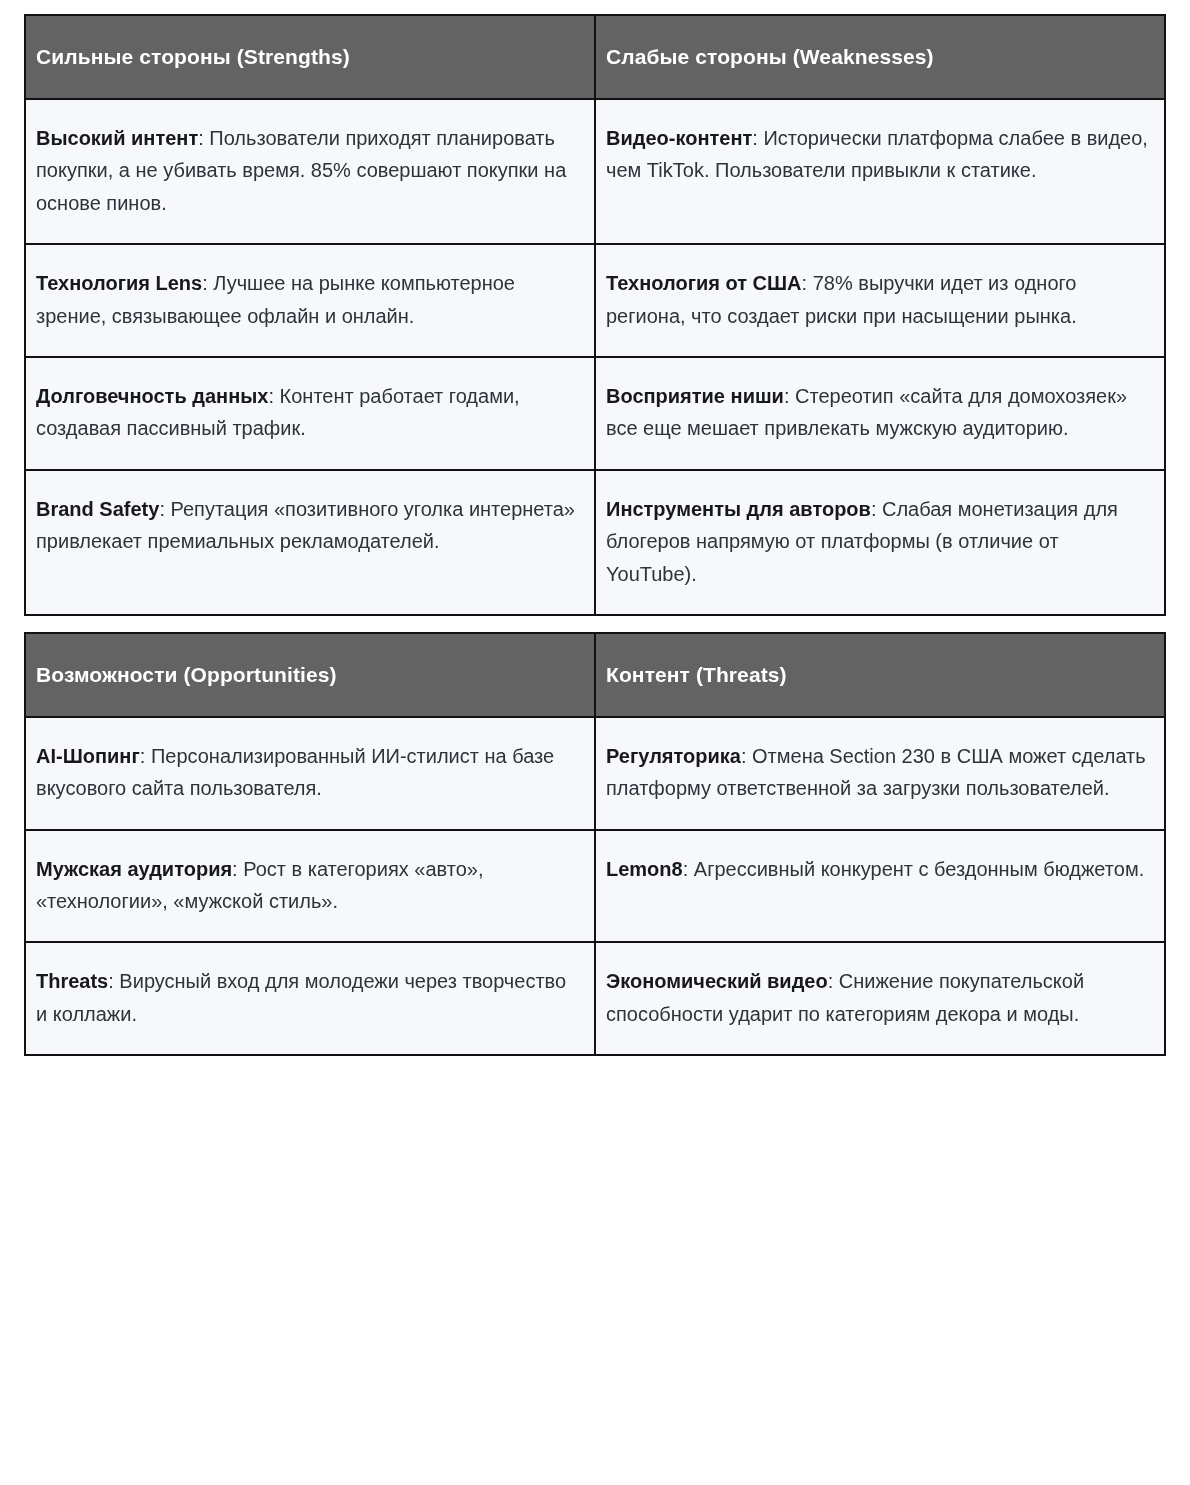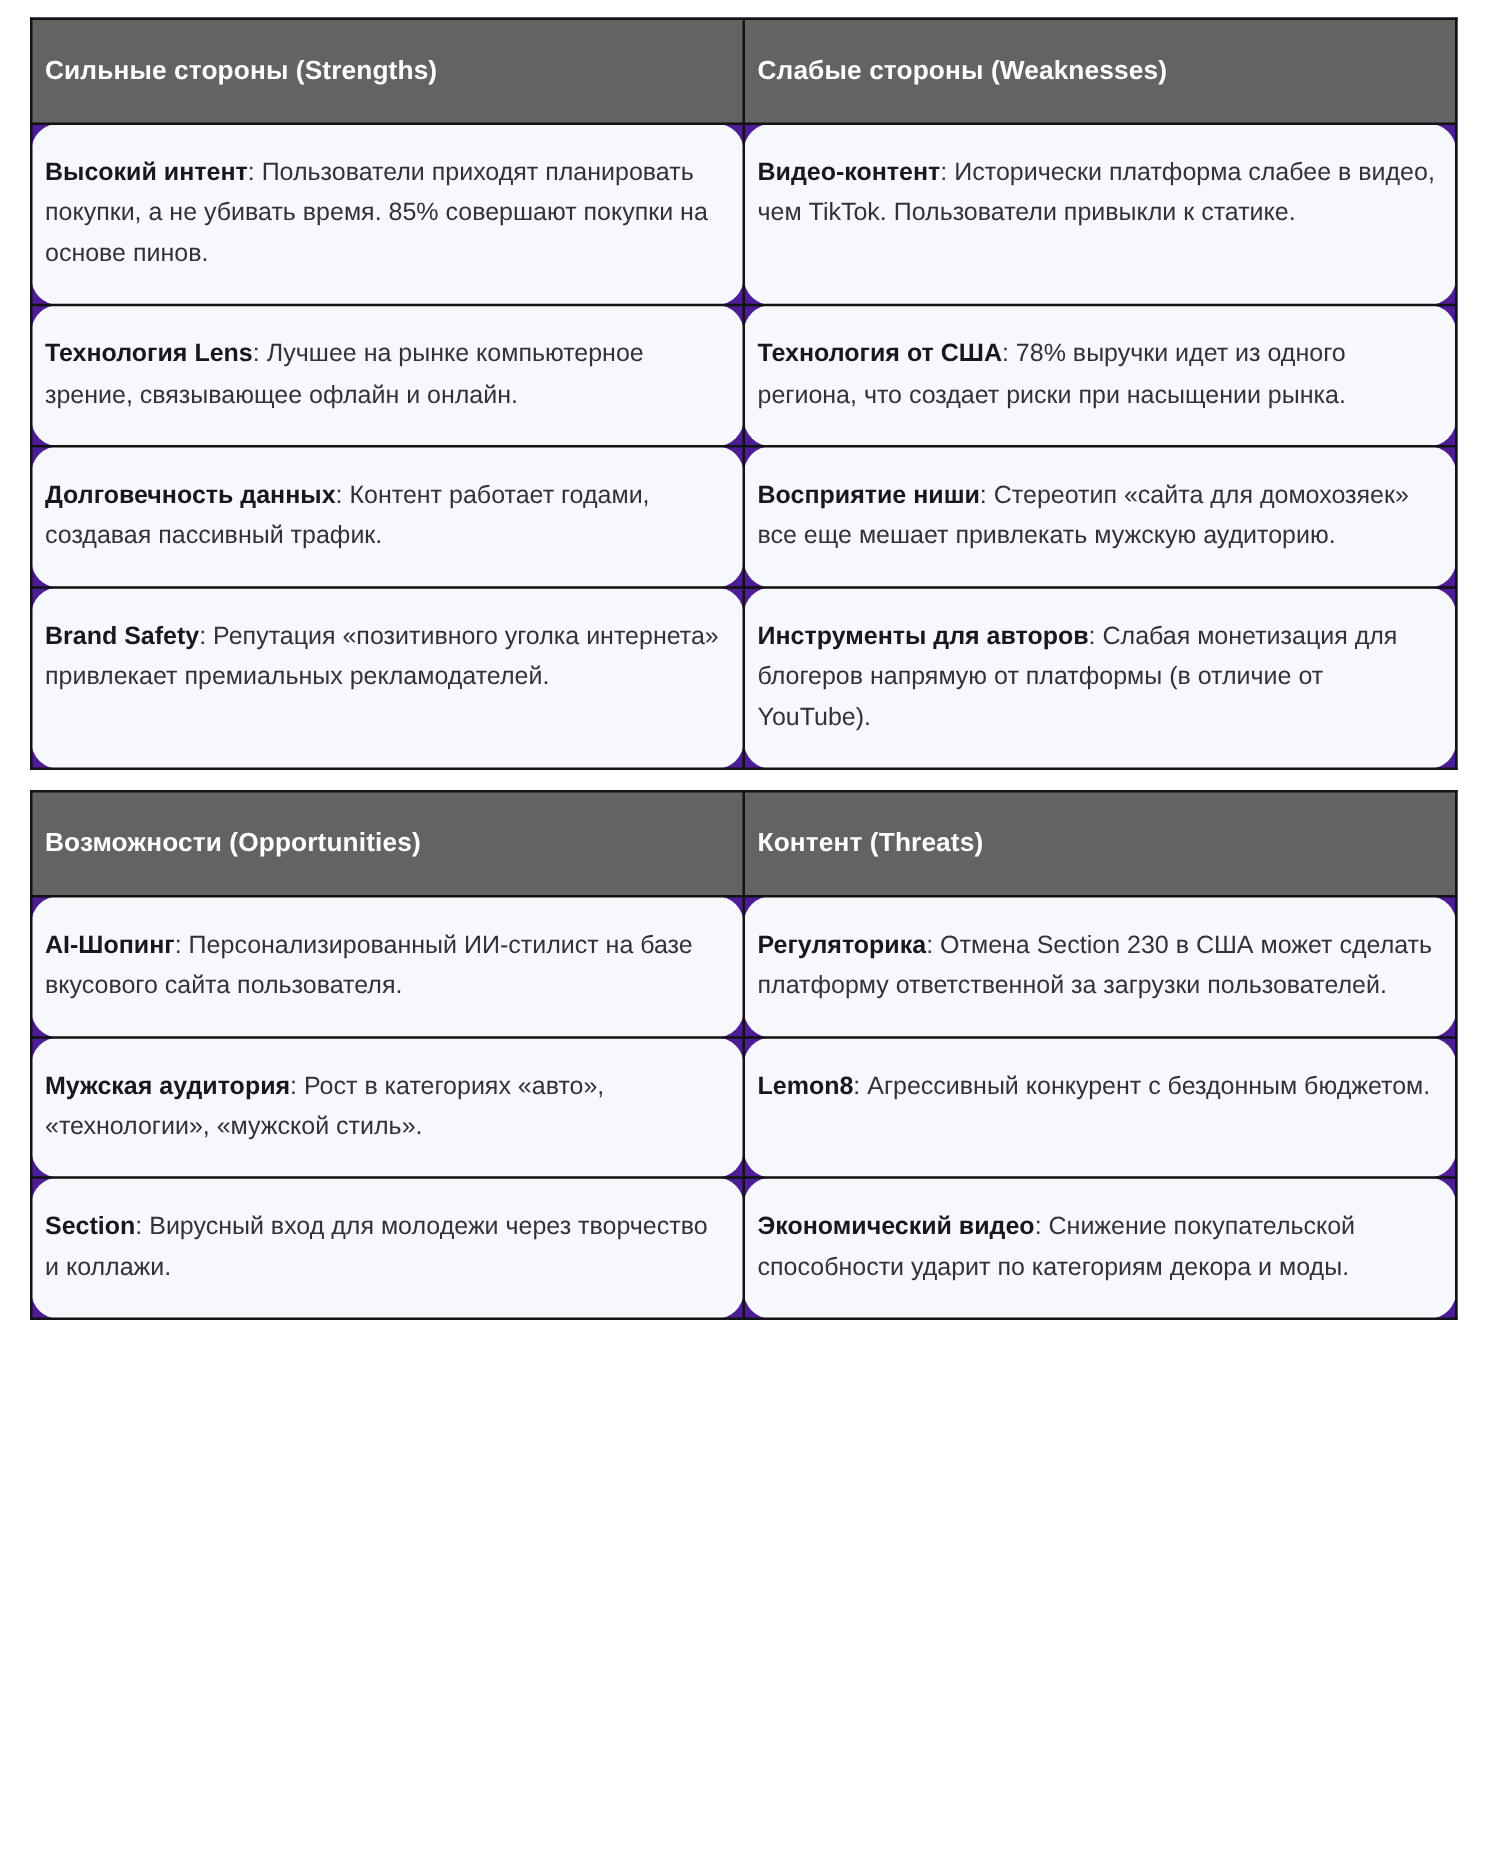--- a/index.html
+++ b/index.html
@@ -20,21 +20,21 @@
     box-sizing: border-box;
     width: 1190px;
     padding: 14px 24px 0 24px;
   }
 
   .swot-table {
     width: 1142px;
     border-collapse: collapse;
     table-layout: fixed;
     border: 2px solid #121212;
-    background: #4c1d95;
+    background: #84cc16;
   }
 
   .swot-table + .swot-table {
     margin-top: 16px;
   }
 
   .swot-table col.half { width: 50%; }
 
   .swot-table th {
     background: #636363;
@@ -54,21 +54,20 @@
   .swot-table td {
     background: #f7f8fc;
     font-size: 20px;
     line-height: 1.62;
     text-align: left;
     vertical-align: top;
     padding: 22px 14px 24px 10px;
     border-right: 2px solid #121212;
     border-bottom: 2px solid #121212;
     color: #30323a;
-    border-radius: 22px;
   }
   .swot-table td:last-child { border-right: none; }
   .swot-table tr:last-child td { border-bottom: none; }
 
   .lead {
     font-weight: bold;
     color: #17181d;
   }
 </style>
 </head>
@@ -121,19 +120,19 @@
     <tbody>
       <tr>
         <td><span class="lead">AI-Шопинг</span><span>: Персонализированный ИИ-стилист на базе вкусового сайта пользователя.</span></td>
         <td><span class="lead">Регуляторика</span><span>: Отмена Section 230 в США может сделать платформу ответственной за загрузки пользователей.</span></td>
       </tr>
       <tr>
         <td><span class="lead">Мужская аудитория</span><span>: Рост в категориях «авто», «технологии», «мужской стиль».</span></td>
         <td><span class="lead">Lemon8</span><span>: Агрессивный конкурент с бездонным бюджетом.</span></td>
       </tr>
       <tr>
-        <td><span class="lead">Section</span><span>: Вирусный вход для молодежи через творчество и коллажи.</span></td>
+        <td><span class="lead">Threats</span><span>: Вирусный вход для молодежи через творчество и коллажи.</span></td>
         <td><span class="lead">Экономический видео</span><span>: Снижение покупательской способности ударит по категориям декора и моды.</span></td>
       </tr>
     </tbody>
   </table>
 
 </div>
 
 </body></html>

